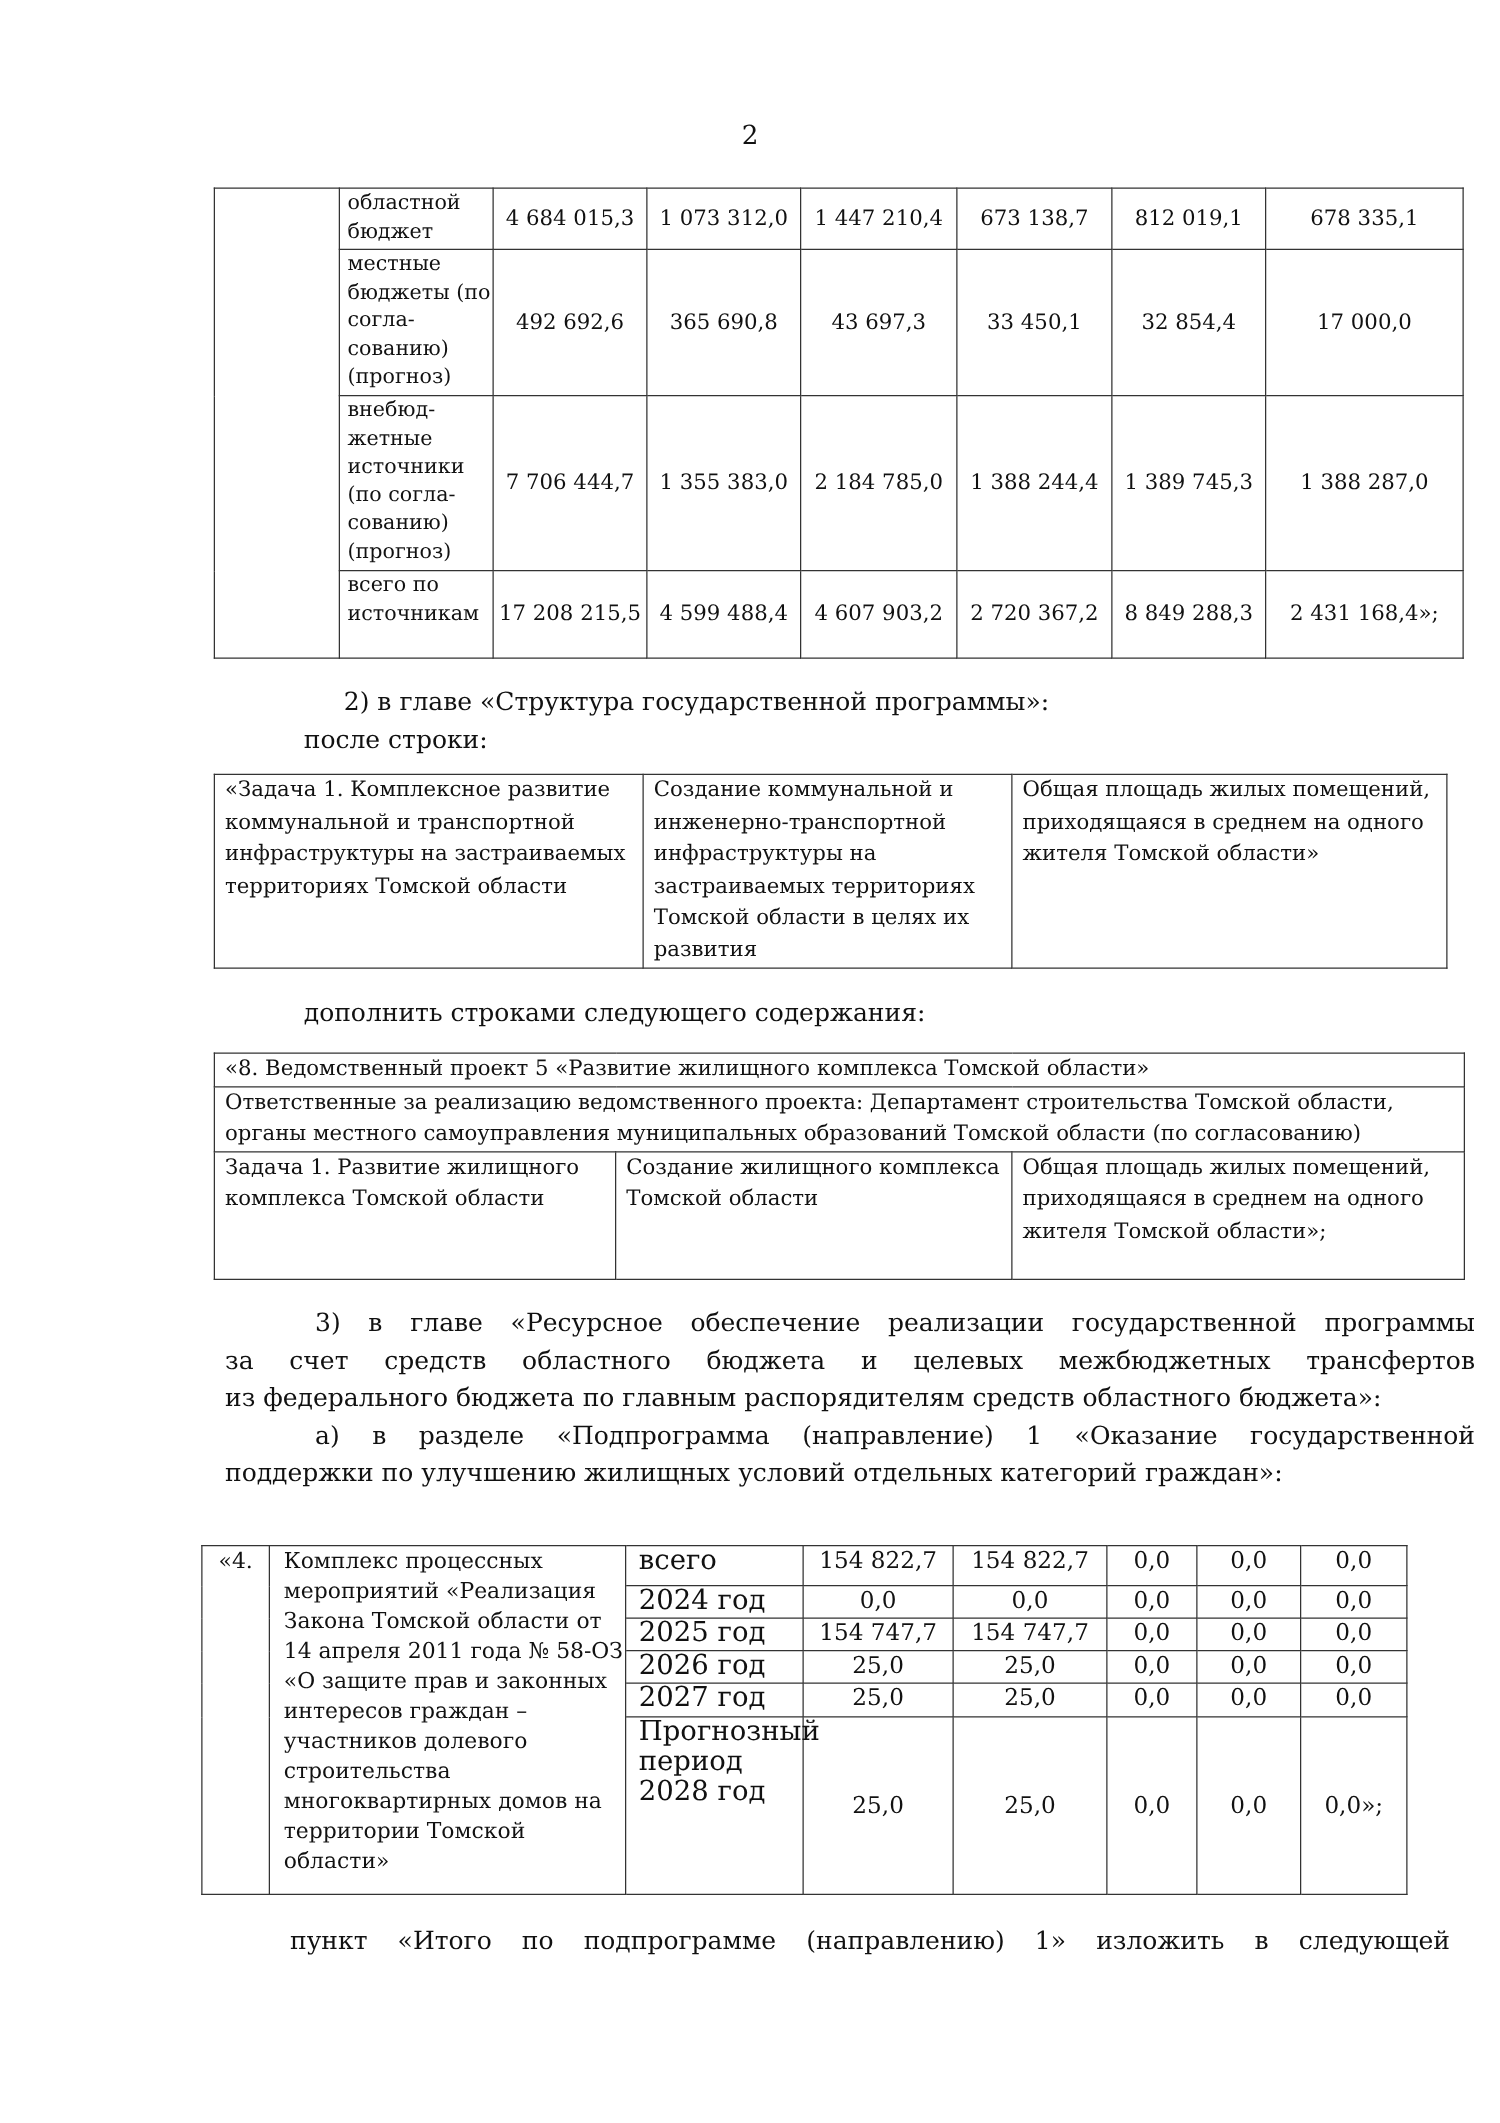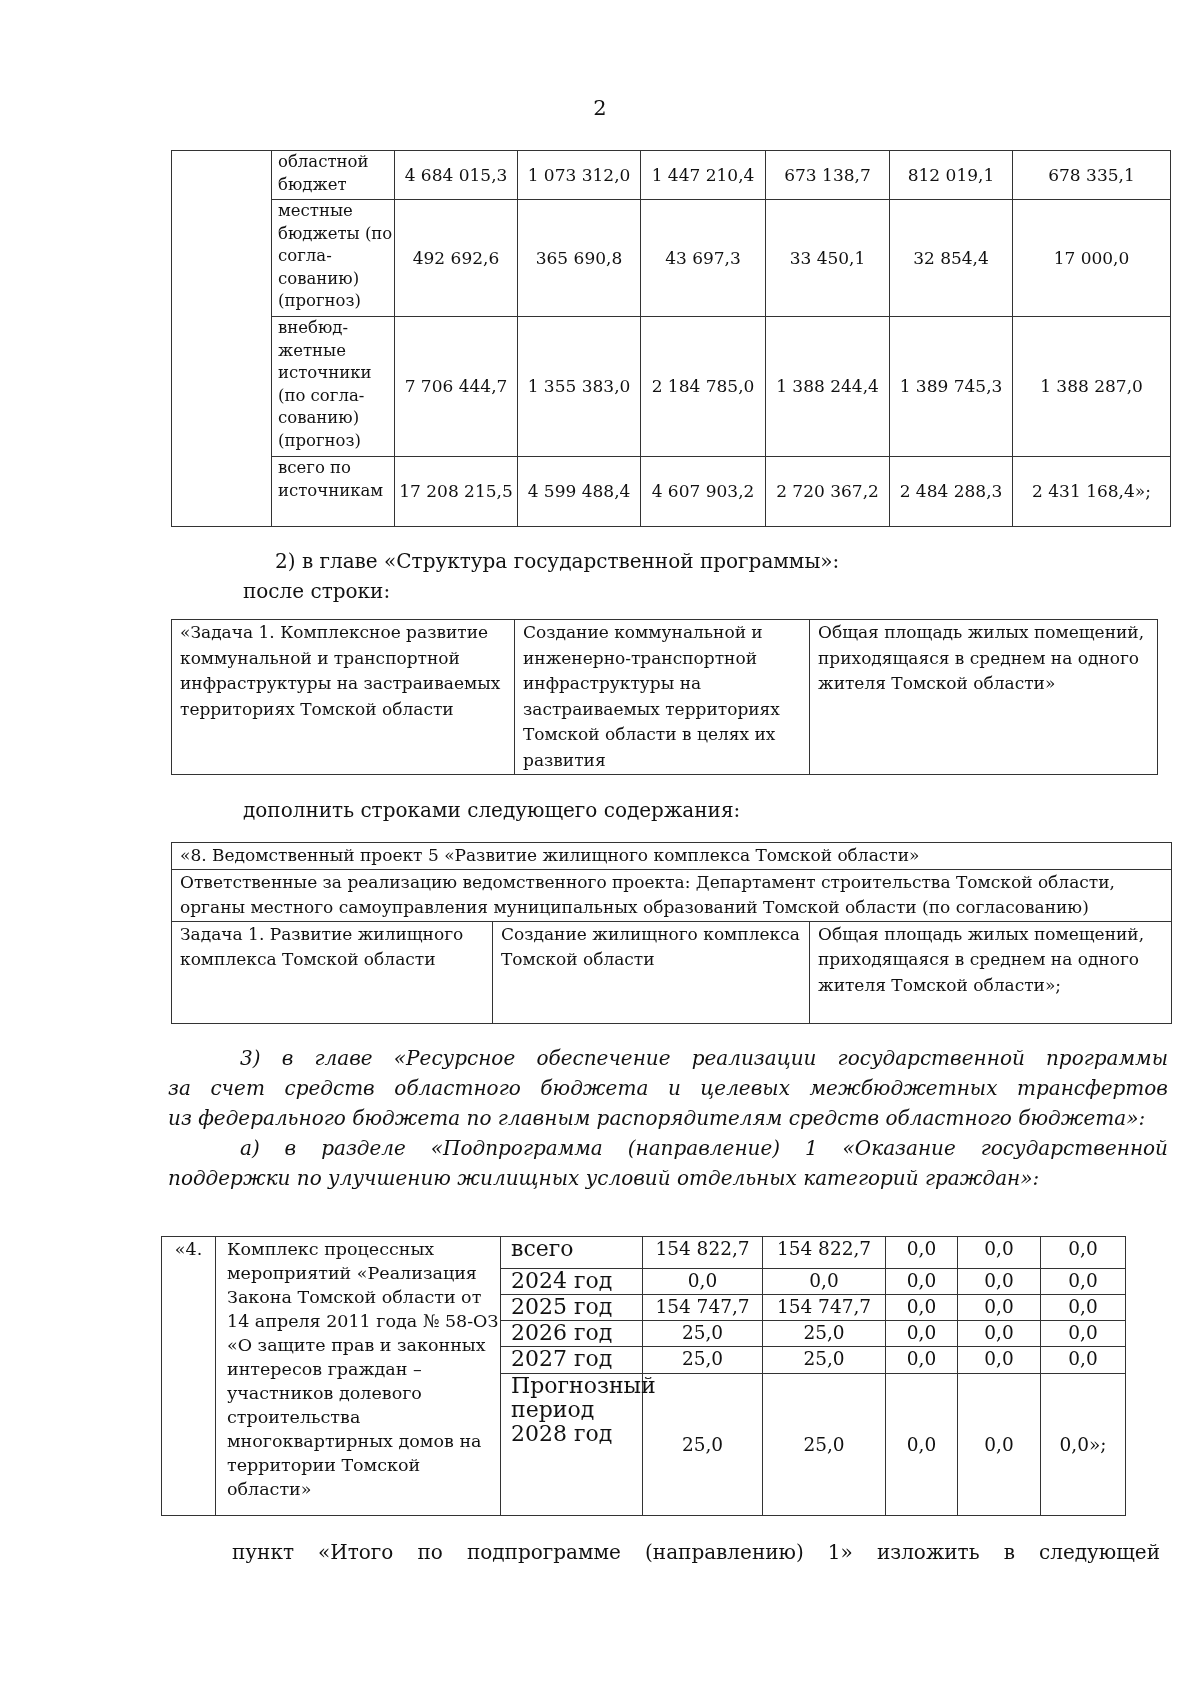--- a/index.html
+++ b/index.html
@@ -69,21 +69,21 @@
     <td class="num">1 388 244,4</td>
     <td class="num">1 389 745,3</td>
     <td class="num">1 388 287,0</td>
   </tr>
   <tr style="height:70px">
     <td class="lbl">всего по источникам</td>
     <td class="num">17 208 215,5</td>
     <td class="num">4 599 488,4</td>
     <td class="num">4 607 903,2</td>
     <td class="num">2 720 367,2</td>
-    <td class="num">2 484 288,3</td>
+    <td class="num">8 849 288,3</td>
     <td class="num">2 431 168,4»;</td>
   </tr>
 </tbody>
   </table>
 
 <div class="abs para" style="left:243px; top:546px;margin-left:32px;">2) в главе «Структура государственной программы»:</div>
 <div class="abs para" style="left:243px; top:576px;">после строки:</div>
 
 <table class="t2" style="left:171px; top:619px; width:986px;">
   <colgroup>
@@ -116,21 +116,21 @@
     <td colspan="3">Ответственные за реализацию ведомственного проекта: Департамент строительства Томской области, органы местного самоуправления муниципальных образований Томской области (по согласованию)</td>
   </tr>
   <tr style="height:102px">
     <td>Задача 1. Развитие жилищного комплекса Томской области</td>
     <td>Создание жилищного комплекса Томской области</td>
     <td>Общая площадь жилых помещений, приходящаяся в среднем на одного жителя Томской области»;</td>
   </tr>
 </tbody>
   </table>
 
-<div class="abs para" style="left:168px; top:1043px; width:1000px;font-style:italic;">
+<div class="abs para" style="left:180px; top:1043px; width:1000px;">
   <div class="just-line ind">3) в главе «Ресурсное обеспечение реализации государственной программы</div>
   <div class="just-line">за счет средств областного бюджета и целевых межбюджетных трансфертов</div>
   <div>из федерального бюджета по главным распорядителям средств областного бюджета»:</div>
   <div class="just-line ind">а) в разделе «Подпрограмма (направление) 1 «Оказание государственной</div>
   <div>поддержки по улучшению жилищных условий отдельных категорий граждан»:</div>
 </div>
 
 <table class="t4" style="left:161px; top:1236px; width:964px;">
   <colgroup>
     <col style="width:54px">

